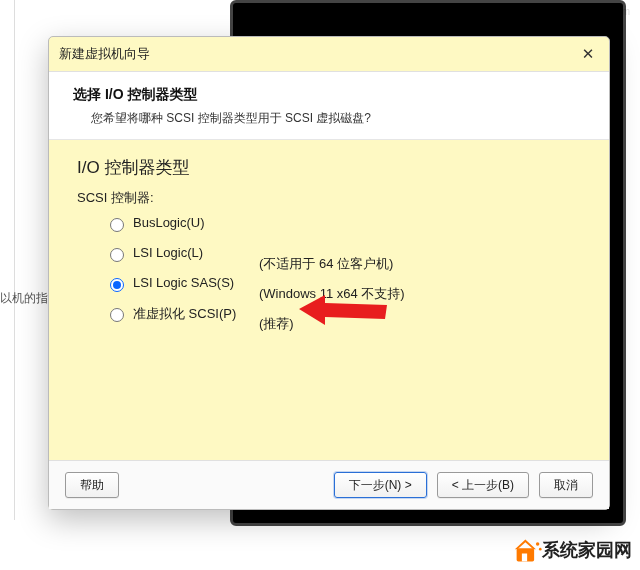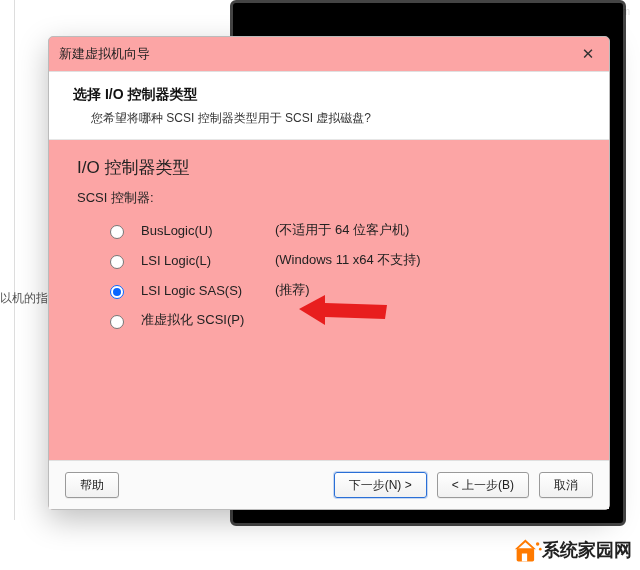--- a/index.html
+++ b/index.html
@@ -1,35 +1,35 @@
 <!DOCTYPE html>
 <html><head>
 <meta charset="utf-8">
 <style>
   html,body{margin:0;padding:0;width:640px;height:570px;font-family:"Microsoft YaHei","Segoe UI",Arial,sans-serif;font-size:13px;background:#fff;overflow:hidden;}
   .backdrop{position:absolute;left:230px;top:0;width:390px;height:520px;background:#000;border:3px solid #444;border-radius:6px;}
   .left-strip{position:absolute;left:0;top:0;width:14px;height:520px;border-right:1px solid #ddd;background:#fff;}
   .left-text{position:absolute;left:0;top:290px;font-size:12px;color:#555;writing-mode:horizontal-tb;}
-  .dialog{position:absolute;left:48px;top:36px;width:560px;height:472px;background:#fca5a5;border:1px solid #bbb;border-radius:5px;box-shadow:0 10px 30px rgba(0,0,0,0.25);}
+  .dialog{position:absolute;left:48px;top:36px;width:560px;height:472px;background:#fef9c3;border:1px solid #bbb;border-radius:5px;box-shadow:0 10px 30px rgba(0,0,0,0.25);}
   .titlebar{height:34px;border-bottom:1px solid #e0e0e0;display:flex;align-items:center;padding:0 10px;justify-content:space-between;}
   .titlebar-title{font-size:13px;color:#222;}
   .close-x{width:22px;height:22px;display:flex;align-items:center;justify-content:center;color:#333;cursor:pointer;font-size:15px;}
   .header{padding:14px 24px 12px 24px;border-bottom:1px solid #e6e6e6;background:#fff;}
   .header-title{font-weight:700;font-size:14px;color:#111;margin-bottom:6px;}
   .header-sub{font-size:12px;color:#333;padding-left:18px;}
   .body{padding:16px 28px 0 28px;}
   .section-title{font-size:17px;color:#222;margin-bottom:10px;}
   .label-line{font-size:13px;color:#222;margin:4px 0 8px 0;}
   .radios{padding-left:28px;position:relative;}
-  .radio-row{display:flex;align-items:center;height:30px;gap:14px;}
+  .radio-row{display:flex;align-items:flex-start;height:30px;gap:6px;}
   .radio{appearance:none;width:14px;height:14px;border:1px solid #777;border-radius:50%;position:relative;cursor:pointer;background:#fff;}
   .radio:checked{border-color:#0a66ff;}
   .radio:checked::after{content:"";position:absolute;left:2px;top:2px;width:8px;height:8px;border-radius:50%;background:#0a66ff;}
   .radio-label{font-size:13px;color:#222;min-width:120px;}
-  .radio-hint{font-size:13px;color:#222;}
+  .radio-hint{font-size:13px;color:#222;margin-top:40px;}
   .arrow{position:absolute;left:222px;top:78px;pointer-events:none;}
   .footer{position:absolute;left:0;right:0;bottom:0;height:48px;border-top:1px solid #e0e0e0;display:flex;align-items:center;padding:0 16px;gap:10px;background:#fafafa;}
   .spacer{flex:1;}
   .btn{height:26px;padding:0 14px;border:1px solid #9a9a9a;background:linear-gradient(#fff,#f1f1f1);border-radius:3px;font-size:12px;color:#222;cursor:pointer;box-shadow:0 1px 0 rgba(0,0,0,0.05);}
   .btn.primary{border-color:#2a6fd6;box-shadow:0 0 0 1px rgba(42,111,214,0.25);}
   .watermark{position:absolute;right:8px;bottom:6px;display:flex;align-items:center;}
   .wm-icon{width:28px;height:28px;}
   .wm-text{font-size:18px;font-weight:700;color:#222;}
   .wm-url{position:absolute;right:10px;top:6px;font-size:10px;color:rgba(0,0,0,0.15);}
 </style>

